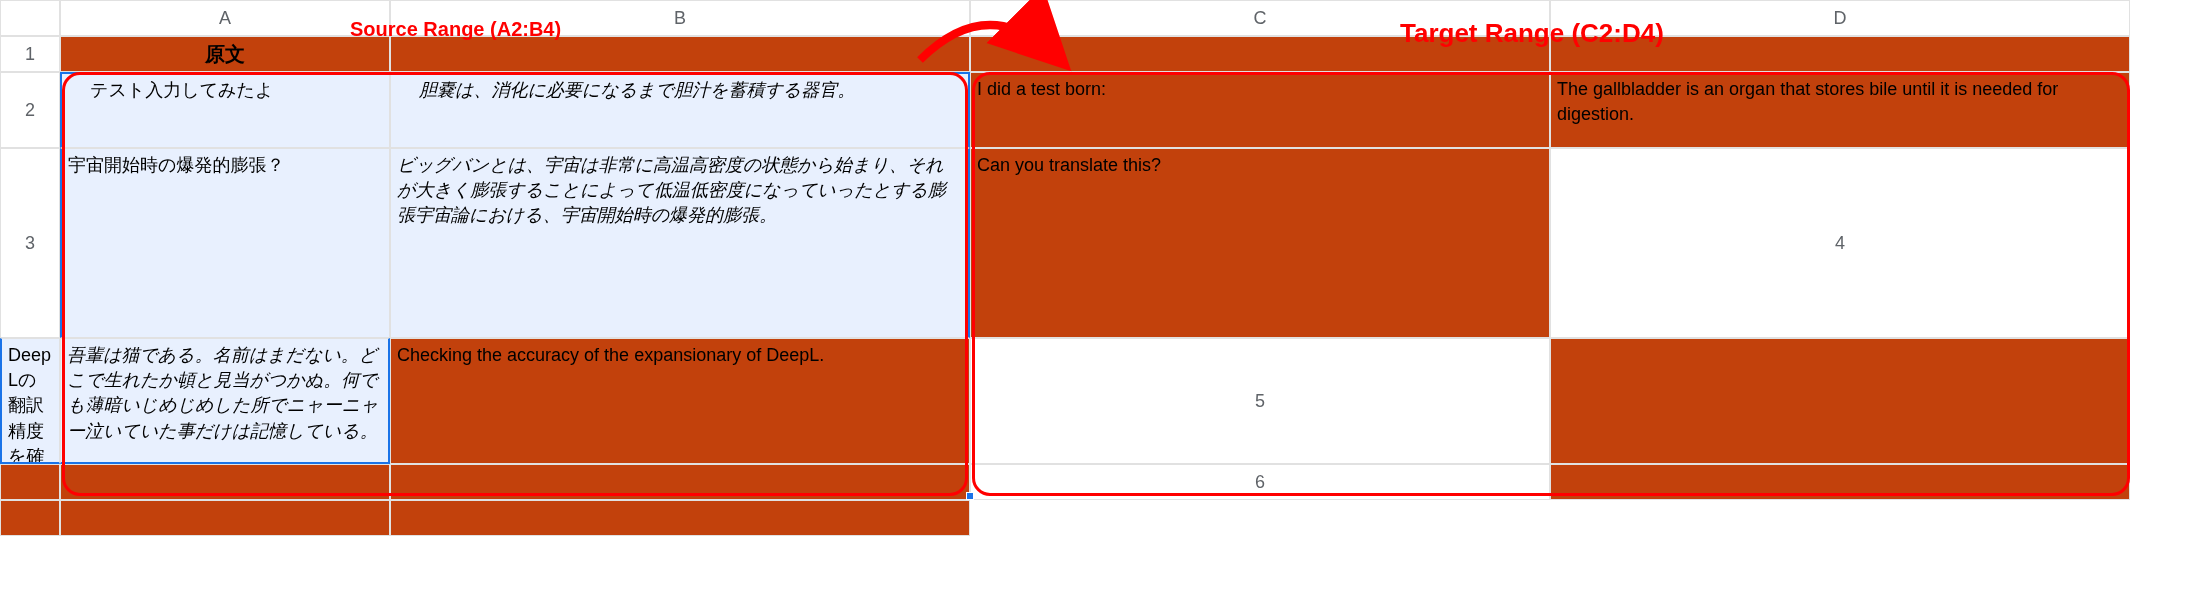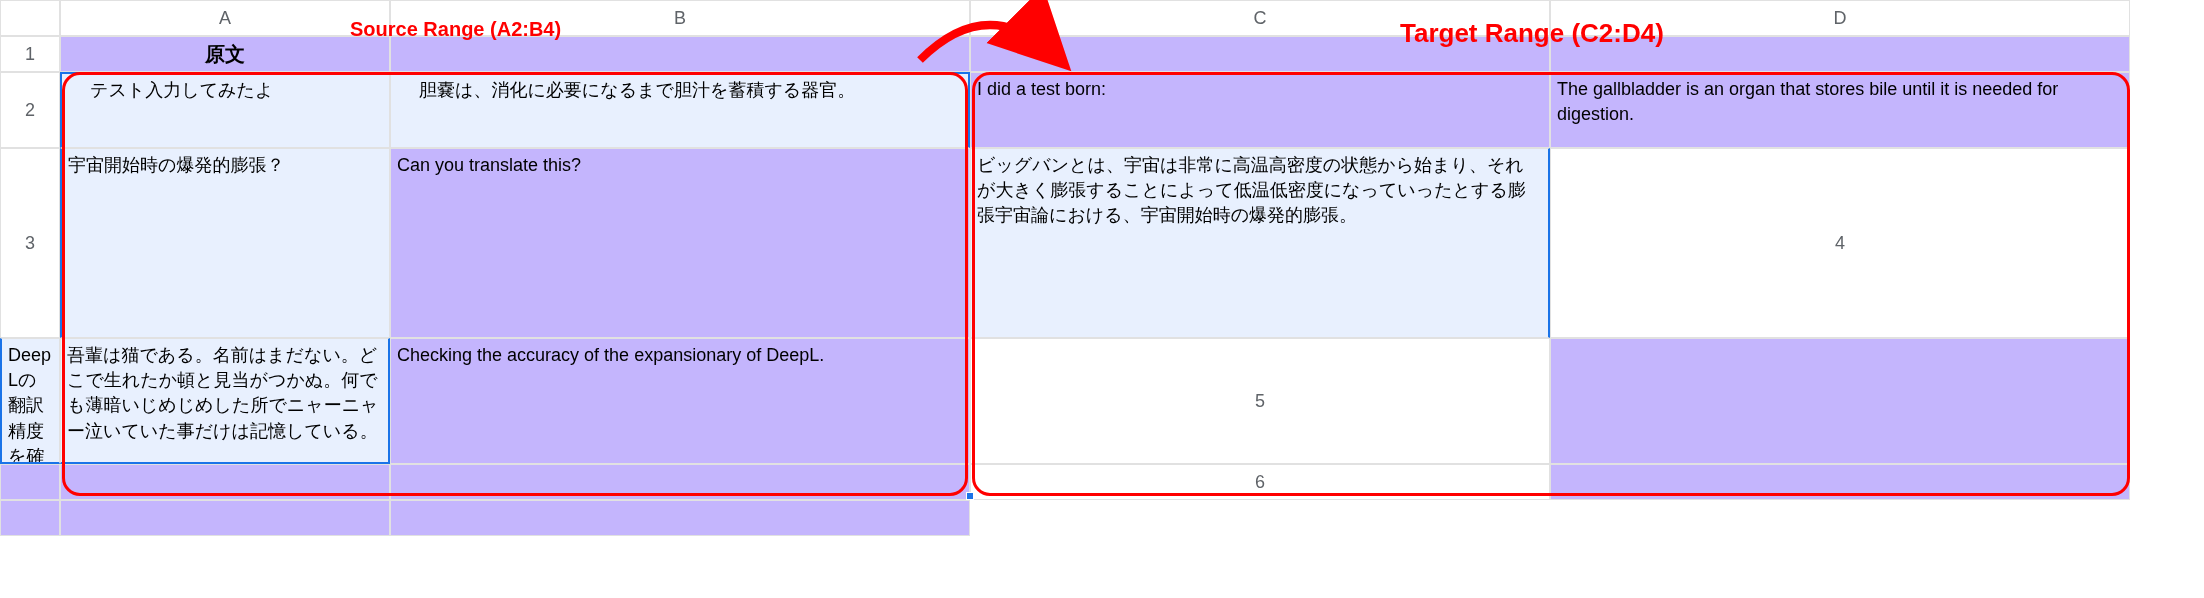--- a/index.html
+++ b/index.html
@@ -17,21 +17,21 @@
     display: grid;
     grid-template-columns: 60px 330px 580px 580px 580px;
     grid-template-rows: 36px 36px 76px 190px 126px 36px 36px;
     border-collapse: collapse;
   }
   .cell {
     border: 1px solid #e1e1e1;
     padding: 4px 6px;
     overflow: hidden;
     position: relative;
-    background: #c4b5fd;
+    background: #c2410c;
   }
   .colhdr, .rowhdr {
     background: #fff;
     text-align: center;
     color: #5f6368;
     font-size: 18px;
     display: flex;
     align-items: center;
     justify-content: center;
   }
@@ -42,21 +42,21 @@
     font-weight: bold;
     text-align: center;
     font-size: 20px;
   }
   .selected {
     background: #e8f0fe;
   }
   .sel-border-top { border-top: 2px solid #1a73e8 !important; padding-left: 28px; }
   .sel-border-bottom { border-bottom: 2px solid #1a73e8 !important; }
   .sel-border-left { border-left: 2px solid #1a73e8 !important; }
-  .sel-border-right { border-right: 2px solid #1a73e8 !important; }
+  .sel-border-right { border-right: 2px solid #1a73e8 !important; font-style: italic; }
   .wrap { white-space: normal; word-wrap: break-word; line-height: 1.4; }
   .anno {
     position: absolute;
     pointer-events: none;
   }
   .anno-source-label {
     color: #ff0000;
     font-weight: bold;
     font-size: 20px;
     top: 18px;
@@ -128,22 +128,22 @@
   <div class="cell"></div>
 
   <div class="cell rowhdr">2</div>
   <div class="cell selected wrap sel-border-top sel-border-left">テスト入力してみたよ</div>
   <div class="cell selected wrap sel-border-top sel-border-right">胆嚢は、消化に必要になるまで胆汁を蓄積する器官。</div>
   <div class="cell wrap">I did a test born:</div>
   <div class="cell wrap"> The gallbladder is an organ that stores bile until it is needed for digestion.</div>
 
   <div class="cell rowhdr">3</div>
   <div class="cell selected wrap sel-border-left">宇宙開始時の爆発的膨張？</div>
+  <div class="cell selected wrap sel-border-right">ビッグバンとは、宇宙は非常に高温高密度の状態から始まり、それが大きく膨張することによって低温低密度になっていったとする膨張宇宙論における、宇宙開始時の爆発的膨張。</div>
   <div class="cell wrap">Can you translate this?</div>
-  <div class="cell selected wrap sel-border-right">ビッグバンとは、宇宙は非常に高温高密度の状態から始まり、それが大きく膨張することによって低温低密度になっていったとする膨張宇宙論における、宇宙開始時の爆発的膨張。</div>
 
   <div class="cell rowhdr">4</div>
   <div class="cell selected wrap sel-border-bottom sel-border-left">DeepLの翻訳精度を確認中</div>
   <div class="cell selected wrap sel-border-bottom sel-border-right">吾輩は猫である。名前はまだない。どこで生れたか頓と見当がつかぬ。何でも薄暗いじめじめした所でニャーニャー泣いていた事だけは記憶している。</div>
   <div class="cell wrap">Checking the accuracy of the expansionary of DeepL.</div>
 
   <div class="cell rowhdr">5</div>
   <div class="cell"></div>
   <div class="cell"></div>
   <div class="cell"></div>

